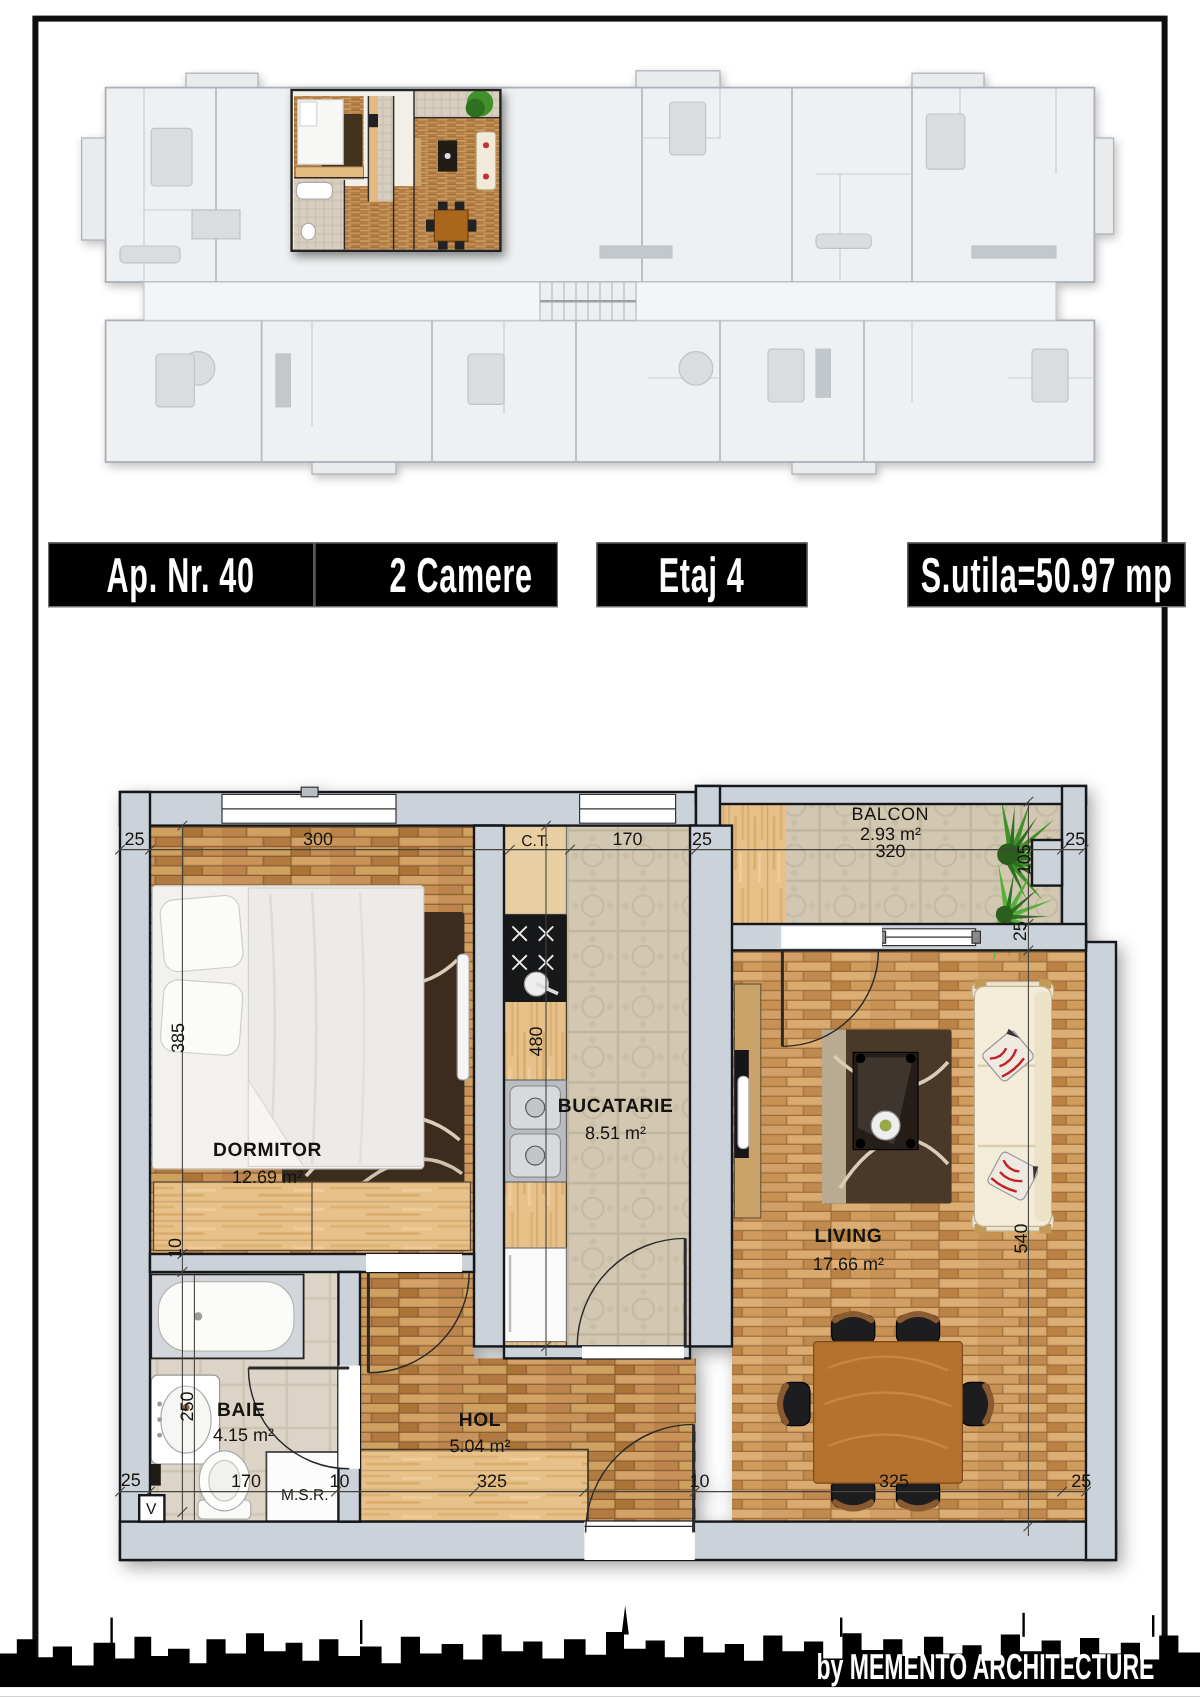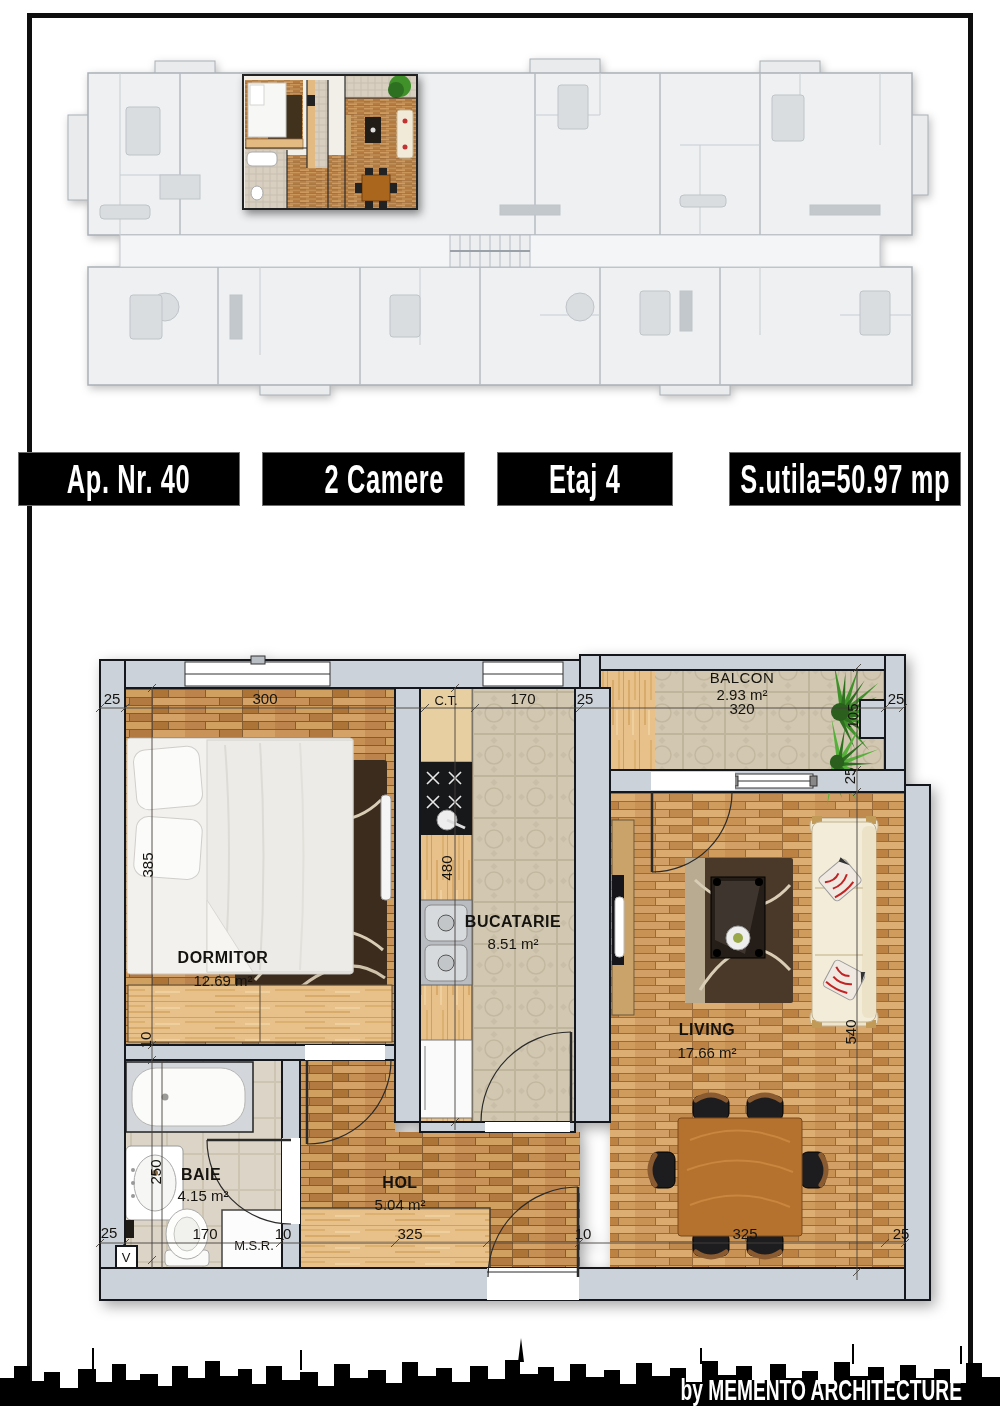--- a/index.html
+++ b/index.html
@@ -154,30 +154,30 @@
         <line x1="285" y1="20" x2="285" y2="153"></line>
           <line x1="285" y1="43" x2="357" y2="43"></line>
         <line x1="185" y1="93" x2="247" y2="93"></line>
           <line x1="227" y1="95" x2="227" y2="153"></line>
       </g>
       <rect x="183" y="20" width="174" height="134" fill="none" stroke="#222222" stroke-width="2"></rect>
     </g>
   </svg>
 
   <div class="banner">
-    <div class="bbox" style="left:18px;width:222px;">
+    <div class="bbox" style="left:40px;width:222px;">
       <span>Ap. Nr. 40</span>
     </div>
     <div class="bbox" style="left:262px;width:203px;padding-left:42px;">
       <span>2 Camere</span>
     </div>
     <div class="bbox" style="left:497px;width:176px;">
       <span>Etaj 4</span>
     </div>
-    <div class="bbox" style="left:729px;width:232px;">
+    <div class="bbox" style="left:756px;width:232px;">
       <span>S.utila=50.97 mp</span>
     </div>
   </div>
 
   <svg class="planSvg" width="880" height="655" viewBox="0 0 880 655">
     <defs>
       <pattern id="parqB" width="90" height="16" patternUnits="userSpaceOnUse">
         <rect width="90" height="16" fill="#855c30"></rect>
         <rect x="0" y="0" width="34" height="7" fill="#c89258"></rect>
         <rect x="35" y="0" width="22" height="7" fill="#b27a40"></rect>

